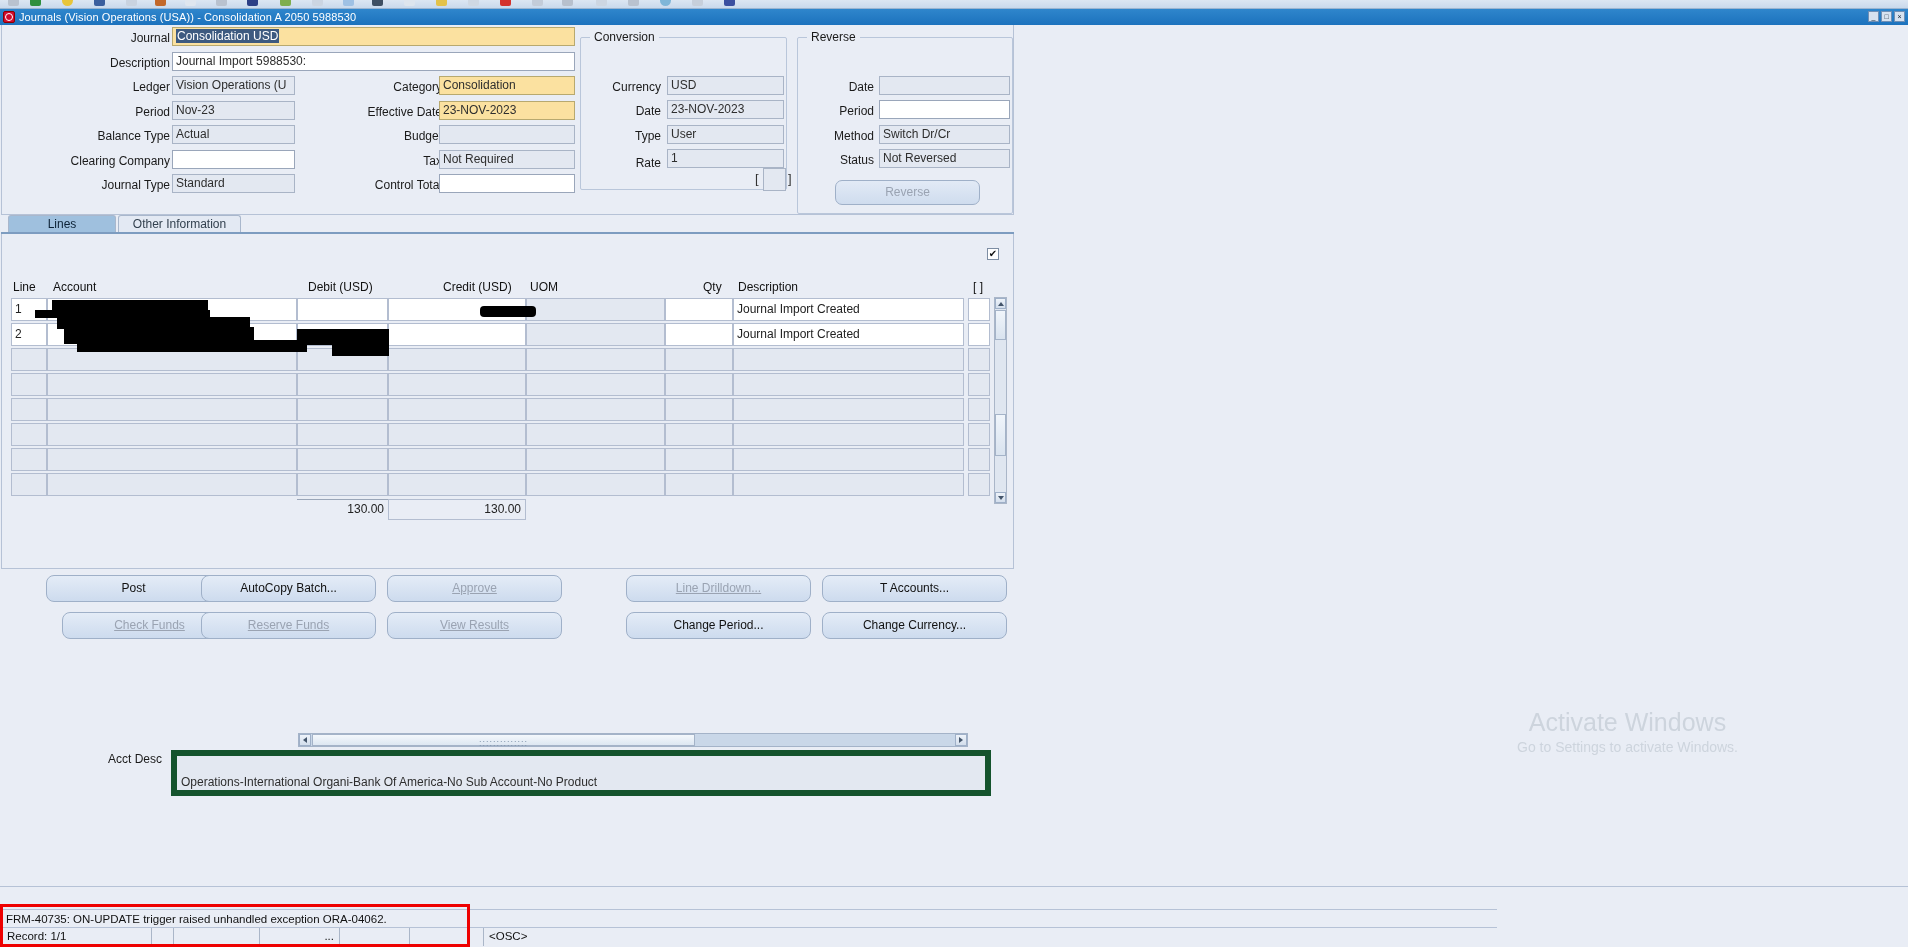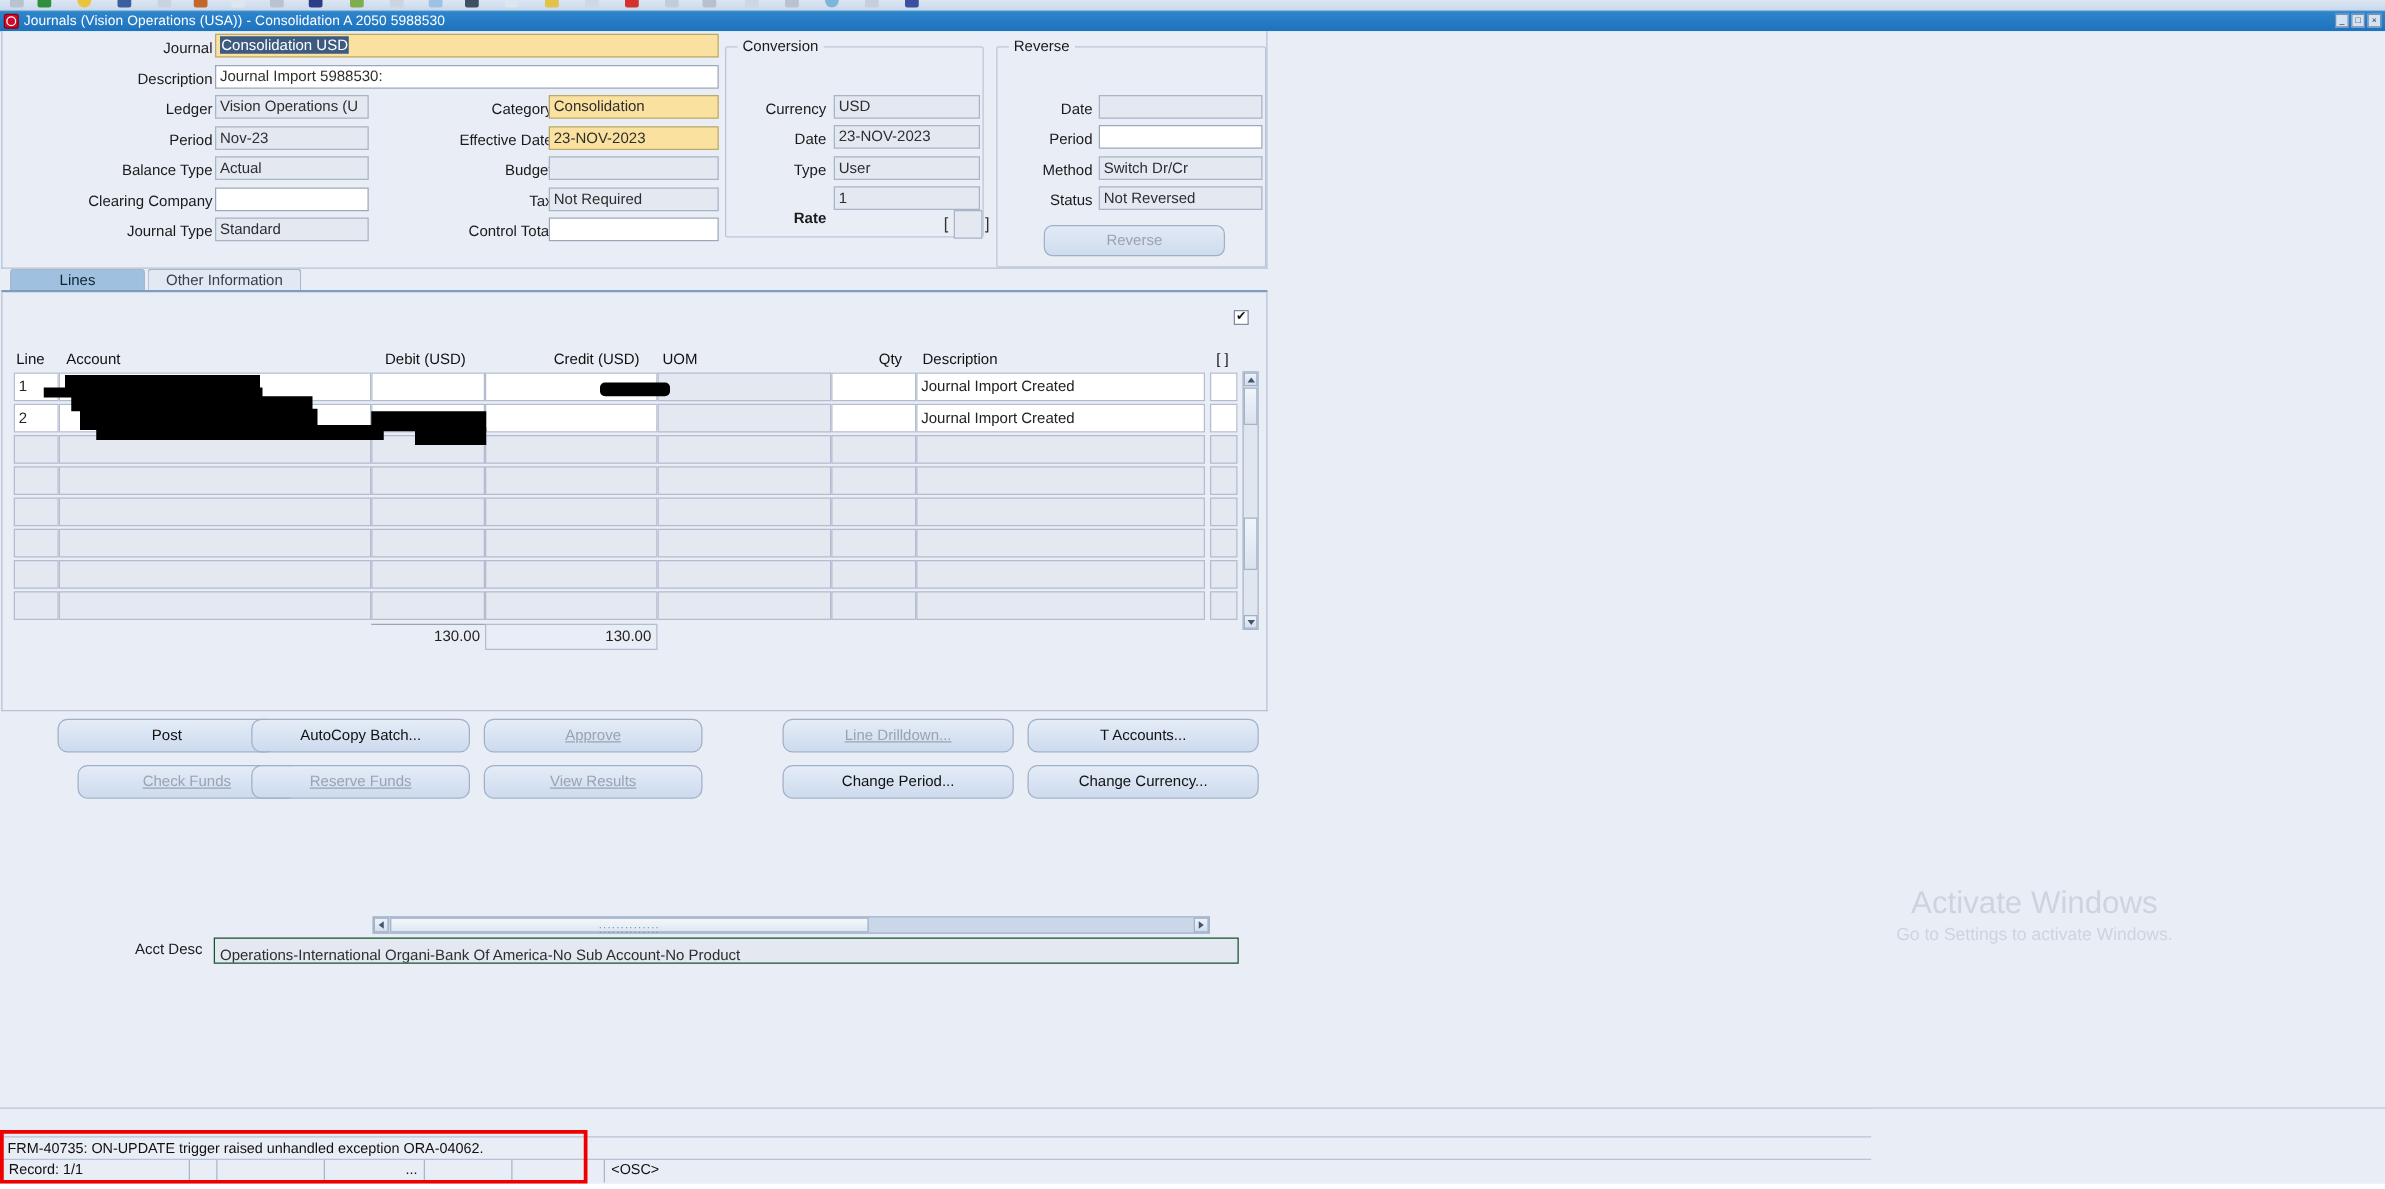--- a/index.html
+++ b/index.html
@@ -19,21 +19,21 @@
     overflow: hidden;
   }
   .tb-ico {
     position: absolute; top: -5px; width: 11px; height: 11px;
     border-radius: 2px;
   }
 
   
   #app-window {
     position: absolute; left: 0; top: 9px; width: 1908px; height: 768px;
-    background: #0ea5e9;
+    background: #4d7c0f;
   }
   #title-bar {
     position: absolute; left: 0; top: 0; width: 1908px; height: 16px;
     background: linear-gradient(#2f86cc, #1c72bd);
     display: flex; align-items: center; padding-left: 3px;
   }
   #title-icon {
     width: 12px; height: 12px; background: #cf0a2c;
     border: 1px solid #8b0000; border-radius: 2px;
     display: flex; align-items: center; justify-content: center;
@@ -217,22 +217,22 @@
     font-size: 9px; color: #7f93ab; letter-spacing: 1px;
   }
 
   
   #acct-desc-label {
     position: absolute; left: 88px; top: 518px; width: 72px;
     text-align: right; font-size: 12px; color: #1a1a1a;
   }
   #acct-desc-field {
     position: absolute; left: 169px; top: 516px; width: 820px; height: 21px;
-    border: 1px solid #14532d; background: #e3e8f1;
-    font-size: 12px; color: #2e2e2e; padding: 4px 4px; line-height: 19px;
+    border: 6px solid #14532d; background: #e3e8f1;
+    font-size: 12px; color: #2e2e2e; padding: 17px 4px; line-height: 19px;
     white-space: nowrap; overflow: hidden;
   }
 
   
   #btn-area { position: absolute; left: 1px; top: 544px; width: 1013px; height: 84px; }
   .abtn {
     position: absolute; height: 27px; border: 1px solid #9fb0c8;
     border-radius: 8px; background: linear-gradient(#e4ecf7, #cddbee);
     font-size: 12px; color: #111; text-align: center; line-height: 25px;
     cursor: pointer; white-space: nowrap;
@@ -357,21 +357,21 @@
       <div class="fld required" style="left:437px;top:76px;width:136px;">23-NOV-2023</div>
       <div class="fld" style="left:437px;top:100px;width:136px;"></div>
       <div class="fld" style="left:437px;top:125px;width:136px;">Not Required</div>
       <div class="fld editable" style="left:437px;top:149px;width:136px;"></div>
 
       <div class="groupbox" style="left:578px;top:12px;width:207px;height:153px;">
         <div class="group-title">Conversion</div>
         <div class="fld-label" style="left:0px;top:40px;width:80px;">Currency</div>
         <div class="fld-label" style="left:0px;top:64px;width:80px;">Date</div>
         <div class="fld-label" style="left:0px;top:89px;width:80px;">Type</div>
-        <div class="fld-label" style="left:0px;top:127px;width:80px;font-weight:bold;">Rate</div>
+        <div class="fld-label" style="left:0px;top:116px;width:80px;">Rate</div>
         <div class="fld" style="left:86px;top:38px;width:117px;">USD</div>
         <div class="fld" style="left:86px;top:62px;width:117px;">23-NOV-2023</div>
         <div class="fld" style="left:86px;top:87px;width:117px;">User</div>
         <div class="fld" style="left:86px;top:111px;width:117px;">1</div>
       </div>
 
       <div class="bracket" style="left:753px;top:146px;">[</div>
       <div class="fld" style="left:761px;top:143px;width:23px;height:23px;"></div>
       <div class="bracket" style="left:786px;top:146px;">]</div>
 

